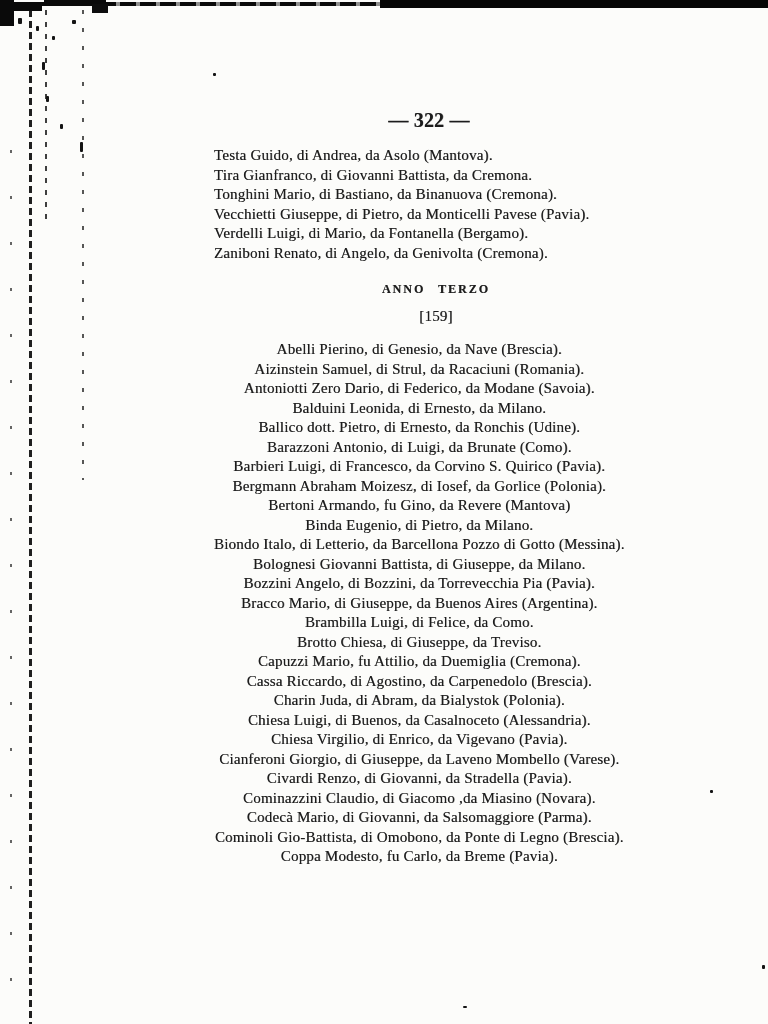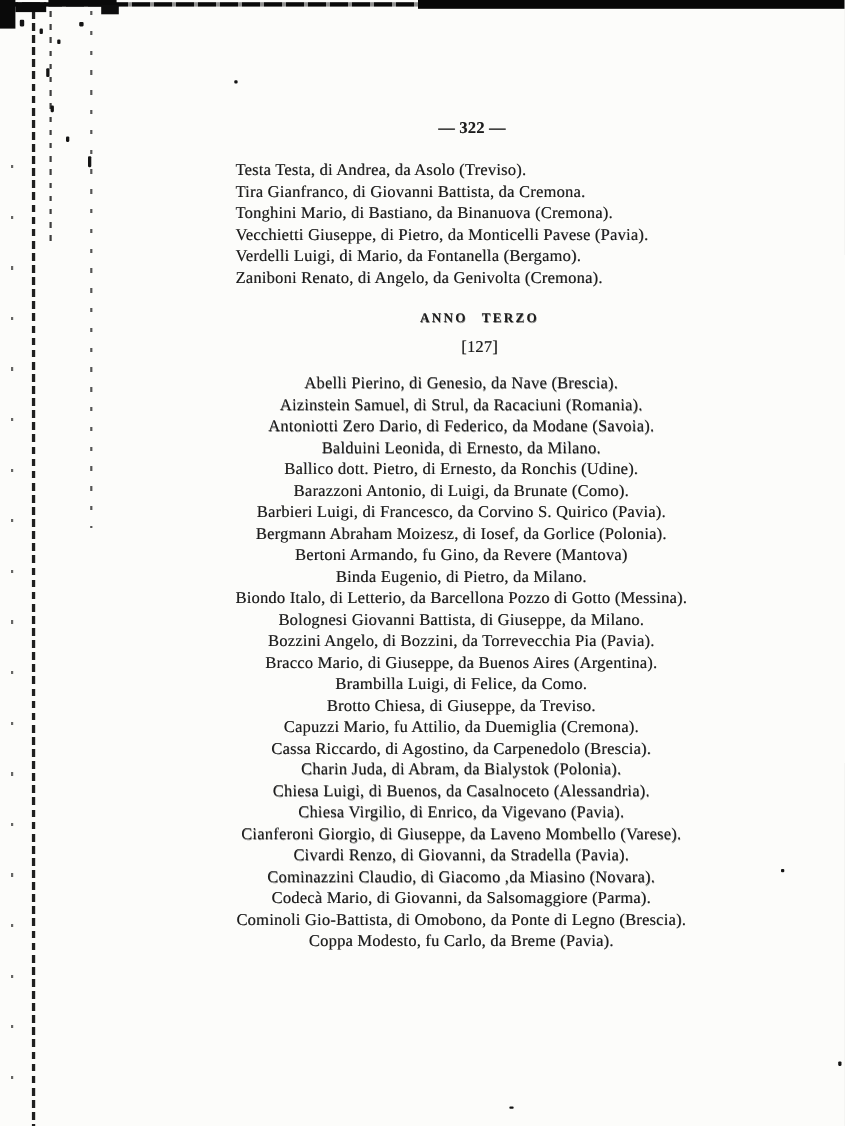--- a/index.html
+++ b/index.html
@@ -40,21 +40,21 @@
   }
   .binding-specks{
     position:absolute;left:10px;top:150px;bottom:20px;width:2px;
     background:repeating-linear-gradient(180deg,rgba(0,0,0,0.6) 0 3px,transparent 3px 46px);
   }
   .speck{position:absolute;background:#141414;border-radius:1px;}
 
   
   .page-number{
     position:absolute;top:109px;left:214px;width:430px;
-    text-align:center;font-size:15px;font-weight:bold;
+    text-align:center;font-size:20px;font-weight:bold;
   }
   .roster{
     position:absolute;left:214px;margin:0;padding:0;list-style:none;
     font-size:15px;line-height:19.5px;white-space:nowrap;
   }
   .roster-continued{top:146px;}
   .roster-anno-terzo{top:340px;text-align:center;}
   .section-title{
     position:absolute;top:282px;left:214px;width:444px;text-align:center;
     font-size:12px;font-weight:bold;letter-spacing:2px;word-spacing:8px;
@@ -89,35 +89,35 @@
   <div class="speck" style="left:80px;top:142px;width:3px;height:10px;"></div>
   <div class="speck" style="left:213px;top:73px;width:3px;height:3px;"></div>
   <div class="speck" style="left:710px;top:790px;width:3px;height:3px;"></div>
   <div class="speck" style="left:463px;top:1006px;width:4px;height:2px;"></div>
   <div class="speck" style="left:762px;top:965px;width:3px;height:4px;"></div>
 
   <div class="page-number ink">— 322 —</div>
 
   <ul class="roster roster-continued ink">
 
-      <li>Testa Testa, di Andrea, da Asolo (Treviso).</li>
+      <li>Testa Guido, di Andrea, da Asolo (Mantova).</li>
 
       <li>Tira Gianfranco, di Giovanni Battista, da Cremona.</li>
 
       <li>Tonghini Mario, di Bastiano, da Binanuova (Cremona).</li>
 
       <li>Vecchietti Giuseppe, di Pietro, da Monticelli Pavese (Pavia).</li>
 
       <li>Verdelli Luigi, di Mario, da Fontanella (Bergamo).</li>
 
       <li>Zaniboni Renato, di Angelo, da Genivolta (Cremona).</li>
     </ul>
 
   <div class="section-title ink">ANNO TERZO</div>
-  <div class="section-count ink">[127]</div>
+  <div class="section-count ink">[159]</div>
 
   <ul class="roster roster-anno-terzo ink">
 
       <li>Abelli Pierino, di Genesio, da Nave (Brescia).</li>
 
       <li>Aizinstein Samuel, di Strul, da Racaciuni (Romania).</li>
 
 
       <li>Antoniotti Zero Dario, di Federico, da Modane (Savoia).</li>
 

